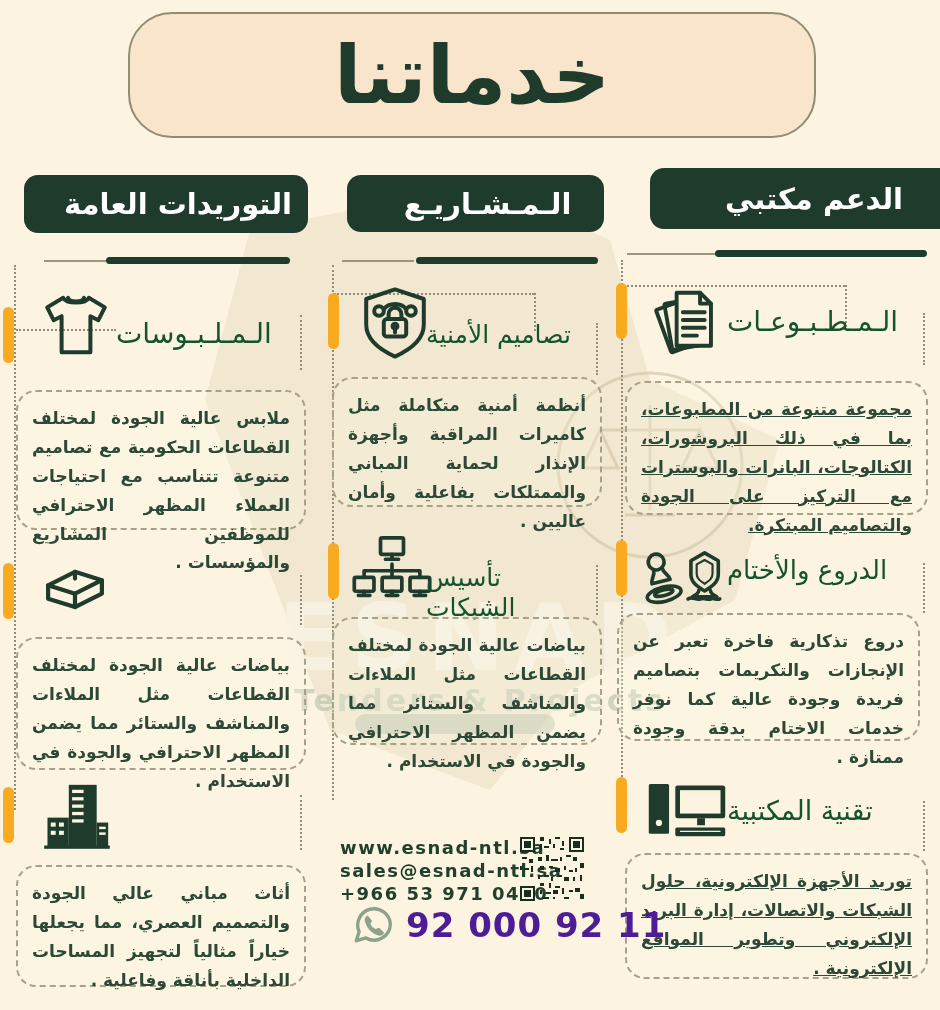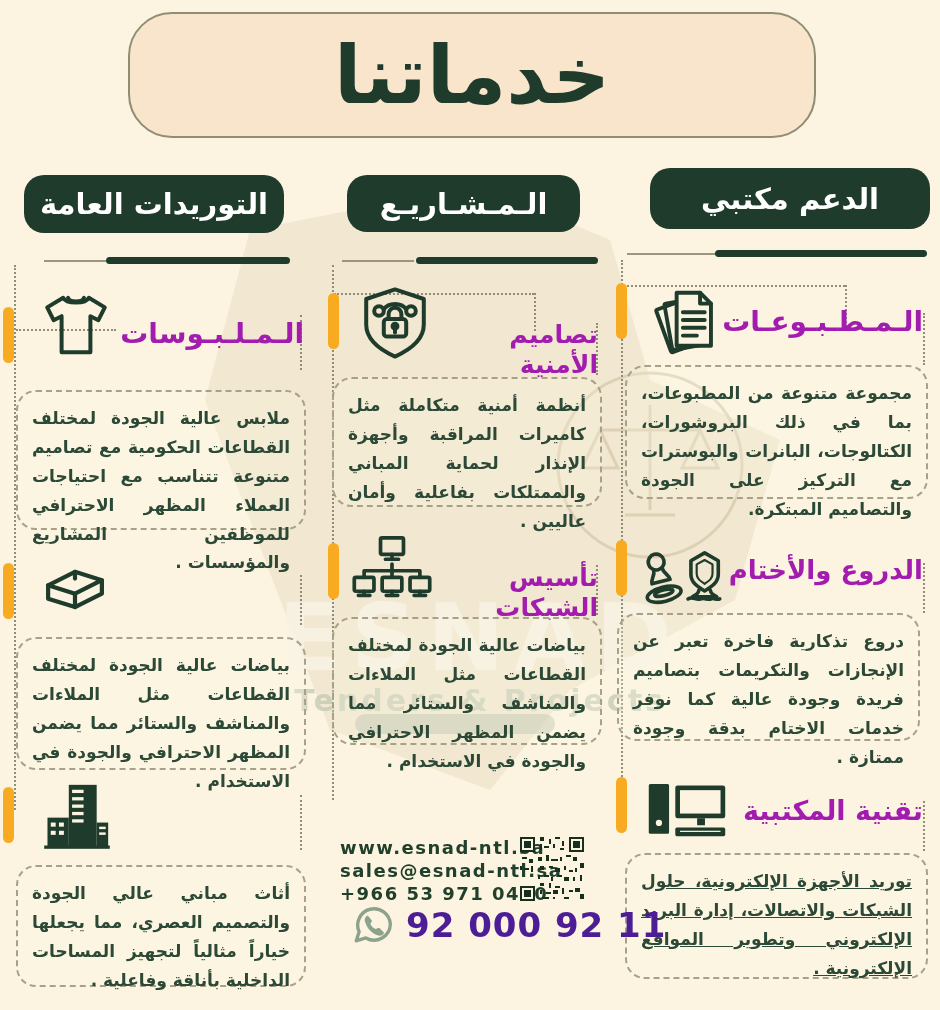--- a/index.html
+++ b/index.html
@@ -18,32 +18,32 @@
   
   .title-pill{
     left:128px;top:12px;width:684px;height:122px;
     background:#f9e5cc;border:2px solid #8f8d74;border-radius:44px;
     display:flex;align-items:center;justify-content:center;
     font-size:80px;font-weight:bold;color:#1e3b2c;
   }
   
   .col{position:absolute;top:165px;height:845px;}
   .pill{
-    position:absolute;background:#1e3b2c;color:#ffffff;border-radius:20px;
+    position:absolute;background:#1e3b2c;color:#ffffff;border-radius:14px;
     display:flex;align-items:center;justify-content:center;
-    font-size:29px;font-weight:bold;letter-spacing:.5px;
+    font-size:29px;font-weight:bold;letter-spacing:.5px;padding-left:24px;
   }
   .hr-thin{position:absolute;height:2px;background:#9a977e;}
   .hr-thick{position:absolute;height:7px;background:#1e3b2c;border-radius:4px;}
   .dot-v{position:absolute;width:0;border-left:2px dotted #8f8f79;}
   .dot-h{position:absolute;height:0;border-top:2px dotted #8f8f79;}
   .ybar{position:absolute;width:11px;height:56px;border-radius:6px;background:#f8ab21;}
   .icon{position:absolute;}
   .card-title{
-    position:absolute;color:#a21caf;font-weight:bold;text-align:right;
+    position:absolute;color:#14532d;font-weight:normal;text-align:left;
     line-height:1.2;
   }
   .desc{
     position:absolute;border:2px dashed #a7a287;border-radius:20px;
     padding:12px 14px;font-size:17px;font-weight:bold;color:#2b4936;
     line-height:1.7;text-align:justify;text-align-last:right;
     box-sizing:border-box;background:rgba(253,246,229,.25);
   }
   
   .contact{position:absolute;direction:ltr;}
@@ -91,21 +91,21 @@
   <svg class="icon" style="left:32px;top:116px;" width="78" height="78" viewBox="0 0 100 100">
     <g fill="none" stroke="#1e3b2c" stroke-width="5" stroke-linejoin="round" stroke-linecap="round">
       <rect x="20" y="28" width="44" height="58" rx="2" transform="rotate(-20 42 57)"></rect>
       <rect x="27" y="25" width="46" height="60" rx="2" transform="rotate(-10 50 55)"></rect>
       <path d="M38,15 h30 l14,14 v54 h-44 z" fill="#fcf4e1"></path>
       <path d="M68,15 v14 h14"></path>
       <path d="M46,40 h28 M46,50 h28 M46,60 h28 M46,70 h18"></path>
     </g>
   </svg>
   <div class="card-title" style="left:112px;top:140px;width:196px;font-size:28px;">الـمـطـبـوعـات</div>
-  <div class="desc" style="left:10px;top:200px;width:303px;height:134px;">مجموعة متنوعة من المطبوعات، بما في ذلك البروشورات، الكتالوجات، البانرات والبوسترات مع التركيز على الجودة والتصاميم المبتكرة.</div>
+  <div class="desc" style="left:10px;top:216px;width:303px;height:134px;text-decoration:underline;">مجموعة متنوعة من المطبوعات، بما في ذلك البروشورات، الكتالوجات، البانرات والبوسترات مع التركيز على الجودة والتصاميم المبتكرة.</div>
 
   <div class="ybar" style="left:1px;top:375px;"></div>
   <svg class="icon" style="left:20px;top:372px;" width="96" height="72" viewBox="0 0 130 100">
     <g fill="none" stroke="#1e3b2c" stroke-width="5" stroke-linejoin="round" stroke-linecap="round">
       <g transform="rotate(-14 34 60)">
         <circle cx="34" cy="34" r="11"></circle>
         <path d="M28,44 c0,8 -7,11 -7,18 h26 c0,-7 -7,-10 -7,-18"></path>
         <ellipse cx="34" cy="80" rx="24" ry="10"></ellipse>
         <ellipse cx="34" cy="78" rx="13" ry="4"></ellipse>
       </g>

